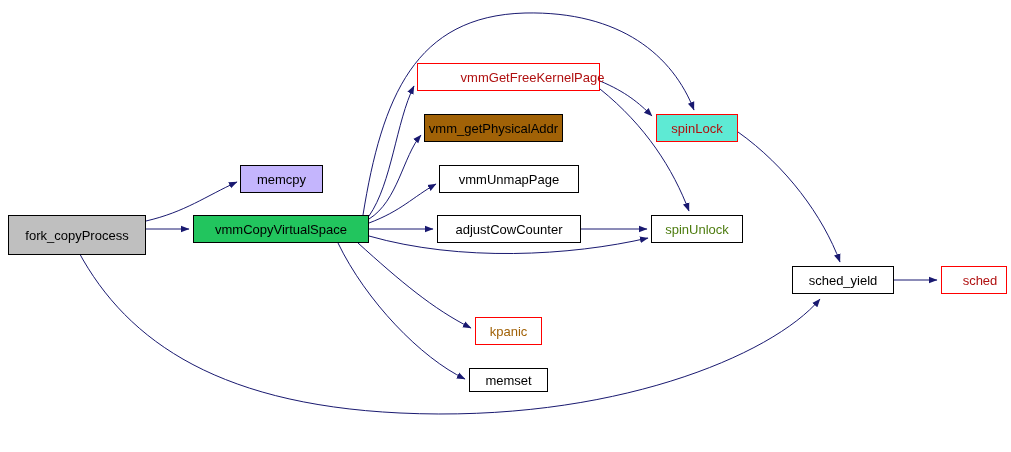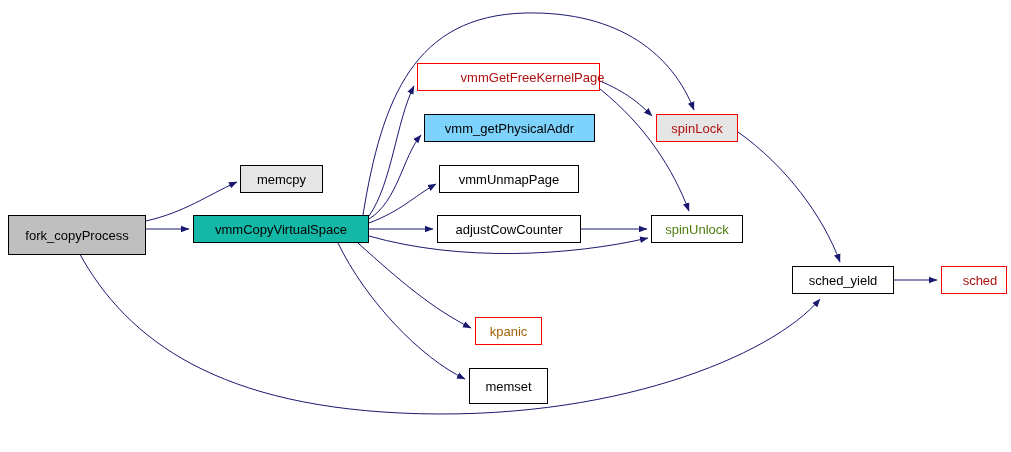--- a/index.html
+++ b/index.html
@@ -66,26 +66,26 @@
       <path d="M358,243 C400,281 433,309 471,328" fill="none" stroke="#191970" stroke-width="1" marker-end="url(#arrowhead)"></path>
       <path d="M338,243 C366,301 421,358 465,379" fill="none" stroke="#191970" stroke-width="1" marker-end="url(#arrowhead)"></path>
       <path d="M600,81 C626,92 639,103 652,116" fill="none" stroke="#191970" stroke-width="1" marker-end="url(#arrowhead)"></path>
       <path d="M600,89 C646,126 673,169 689,211" fill="none" stroke="#191970" stroke-width="1" marker-end="url(#arrowhead)"></path>
       <path d="M581,229 L647,229" fill="none" stroke="#191970" stroke-width="1" marker-end="url(#arrowhead)"></path>
       <path d="M738,132 C786,166 823,216 840,262" fill="none" stroke="#191970" stroke-width="1" marker-end="url(#arrowhead)"></path>
       <path d="M894,280 L937,280" fill="none" stroke="#191970" stroke-width="1" marker-end="url(#arrowhead)"></path>
     </svg>
   <div id="node-layer">
       <div class="node" style="left: 8px; top: 215px; width: 138px; height: 40px; background: rgb(191, 191, 191); border-color: rgb(0, 0, 0); color: rgb(0, 0, 0);">fork_copyProcess</div>
-      <div class="node clickable" style="left: 240px; top: 165px; width: 83px; height: 28px; background: #e5e5e5; border-color: rgb(0, 0, 0); color: rgb(0, 0, 0);">memcpy</div>
-      <div class="node clickable" style="left: 193px; top: 215px; width: 176px; height: 28px; background: #14b8a6; border-color: rgb(0, 0, 0); color: rgb(0, 0, 0);">vmmCopyVirtualSpace</div>
+      <div class="node clickable" style="left: 240px; top: 165px; width: 83px; height: 28px; background: #c4b5fd; border-color: rgb(0, 0, 0); color: rgb(0, 0, 0);">memcpy</div>
+      <div class="node clickable" style="left: 193px; top: 215px; width: 176px; height: 28px; background: #22c55e; border-color: rgb(0, 0, 0); color: rgb(0, 0, 0);">vmmCopyVirtualSpace</div>
       <div class="node clickable" style="left: 417px; top: 63px; width: 183px; height: 28px; background: rgb(255, 255, 255); border-color: rgb(255, 0, 0); color: rgb(176, 16, 16); padding-left: 48px;">vmmGetFreeKernelPage</div>
-      <div class="node clickable" style="left: 424px; top: 114px; width: 171px; height: 28px; background: #7dd3fc; border-color: rgb(0, 0, 0); color: rgb(0, 0, 0);">vmm_getPhysicalAddr</div>
+      <div class="node clickable" style="left: 424px; top: 114px; width: 139px; height: 28px; background: #a16207; border-color: rgb(0, 0, 0); color: rgb(0, 0, 0);">vmm_getPhysicalAddr</div>
       <div class="node clickable" style="left: 437px; top: 215px; width: 144px; height: 28px; background: rgb(255, 255, 255); border-color: rgb(0, 0, 0); color: rgb(0, 0, 0);">adjustCowCounter</div>
       <div class="node clickable" style="left: 439px; top: 165px; width: 140px; height: 28px; background: rgb(255, 255, 255); border-color: rgb(0, 0, 0); color: rgb(0, 0, 0);">vmmUnmapPage</div>
-      <div class="node clickable" style="left: 656px; top: 114px; width: 82px; height: 28px; background: #e5e5e5; border-color: rgb(255, 0, 0); color: rgb(176, 16, 16);">spinLock</div>
+      <div class="node clickable" style="left: 656px; top: 114px; width: 82px; height: 28px; background: #5eead4; border-color: rgb(255, 0, 0); color: rgb(176, 16, 16);">spinLock</div>
       <div class="node clickable" style="left: 651px; top: 215px; width: 92px; height: 28px; background: rgb(255, 255, 255); border-color: rgb(0, 0, 0); color: #4d7c0f;">spinUnlock</div>
       <div class="node clickable" style="left: 475px; top: 317px; width: 67px; height: 28px; background: rgb(255, 255, 255); border-color: rgb(255, 0, 0); color: #a16207;">kpanic</div>
-      <div class="node clickable" style="left: 469px; top: 368px; width: 79px; height: 36px; background: rgb(255, 255, 255); border-color: rgb(0, 0, 0); color: rgb(0, 0, 0);">memset</div>
+      <div class="node clickable" style="left: 469px; top: 368px; width: 79px; height: 24px; background: rgb(255, 255, 255); border-color: rgb(0, 0, 0); color: rgb(0, 0, 0);">memset</div>
       <div class="node clickable" style="left: 792px; top: 266px; width: 102px; height: 28px; background: rgb(255, 255, 255); border-color: rgb(0, 0, 0); color: rgb(0, 0, 0);">sched_yield</div>
       <div class="node clickable" style="left: 941px; top: 266px; width: 66px; height: 28px; background: rgb(255, 255, 255); border-color: rgb(255, 0, 0); color: rgb(176, 16, 16); padding-left: 12px;">sched</div>
     </div>
 </div>
 
 </body></html>

